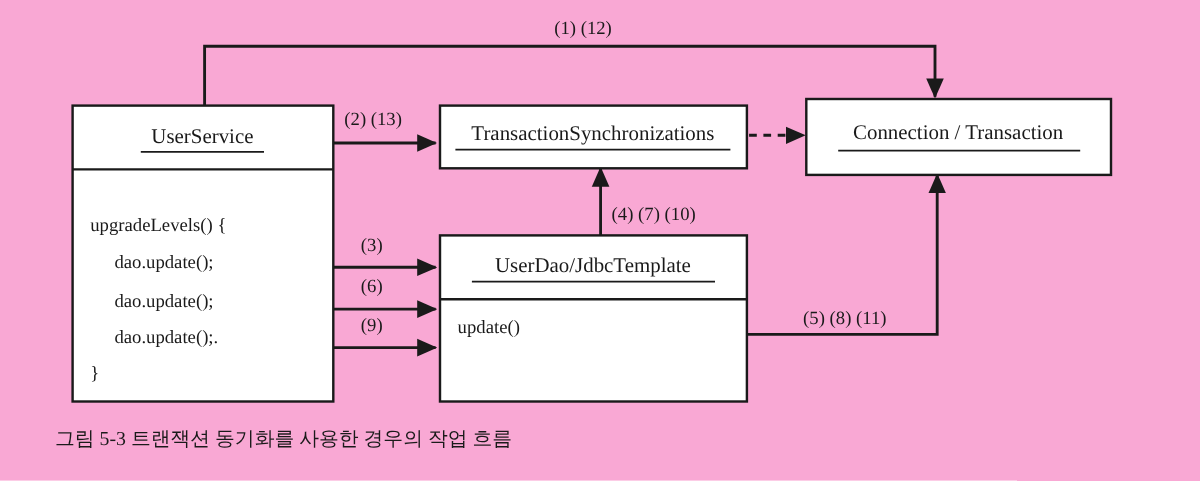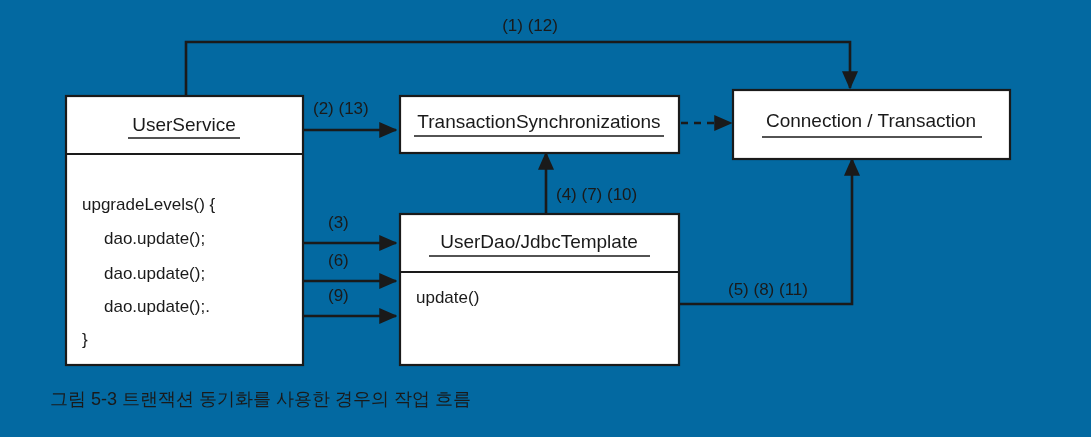--- a/index.html
+++ b/index.html
@@ -1,17 +1,17 @@
 <!DOCTYPE html>
 <html><head>
 <meta charset="utf-8">
 <style>
   html,body{margin:0;padding:0;background:#ffffff;}
   body{width:1091px;height:437px;font-family:"Liberation Sans",sans-serif;color:#000;}
-  #stage{position:relative;width:1091px;height:437px;overflow:hidden;background:#0369a1;}
+  #stage{position:relative;width:1091px;height:437px;overflow:hidden;background:#f9a8d4;font-family:Liberation Serif, serif;}
   svg#diagram{position:absolute;left:0;top:0;width:1091px;height:437px;}
   .box-title{font-size:19px;fill:#1a1a1a;text-anchor:middle;dominant-baseline:middle;}
   .box-body{font-size:17px;fill:#1a1a1a;dominant-baseline:middle;}
   .edge-label{font-size:17px;fill:#1a1a1a;dominant-baseline:middle;}
   .caption{font-size:18px;fill:#1a1a1a;dominant-baseline:middle;}
   .boxrect{fill:#ffffff;stroke:#1a1a1a;stroke-width:2.2;}
   .divider{stroke:#1a1a1a;stroke-width:2.2;}
   .underline{stroke:#1a1a1a;stroke-width:1.6;}
   .conn{stroke:#1a1a1a;stroke-width:2.6;fill:none;}
   .conn-dash{stroke:#1a1a1a;stroke-width:2.6;fill:none;stroke-dasharray:7 6;}

